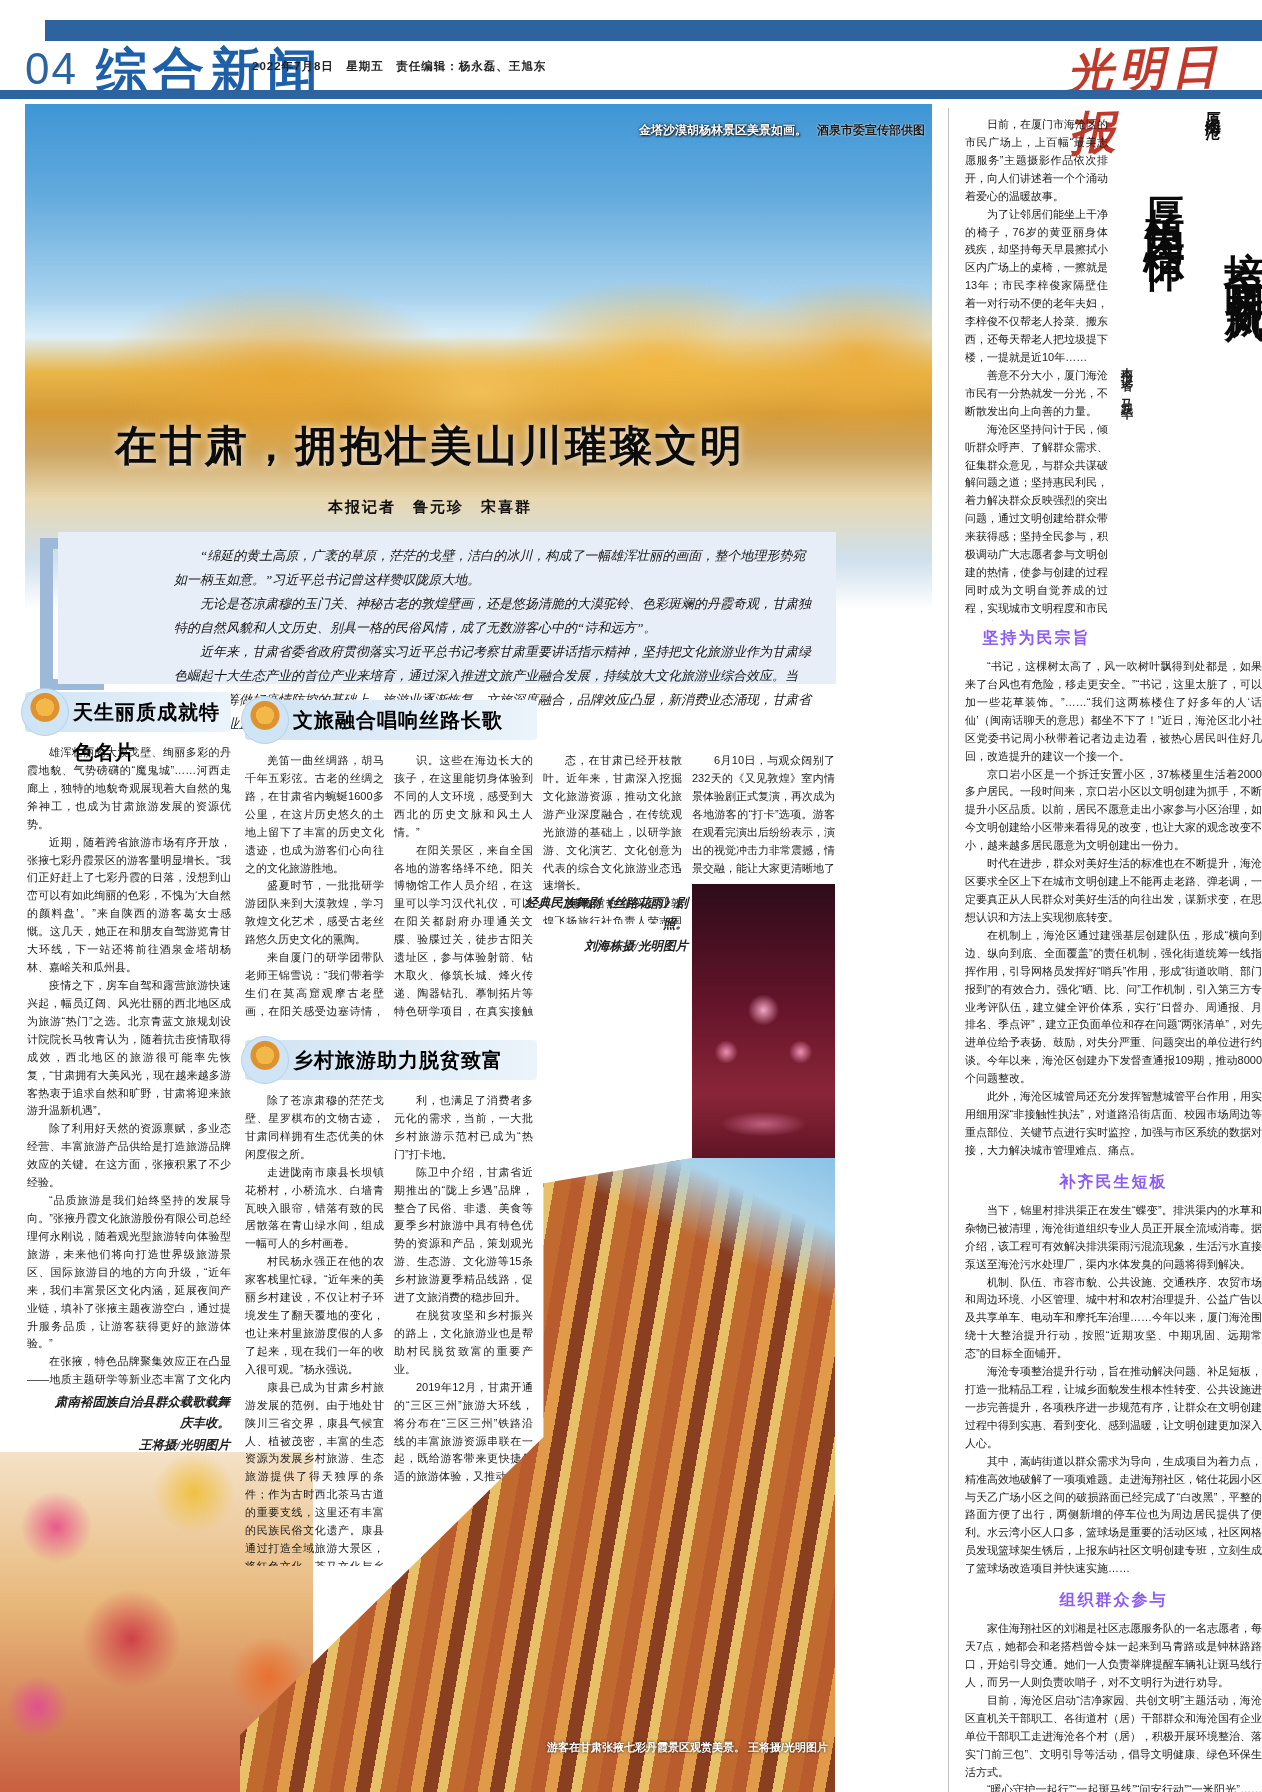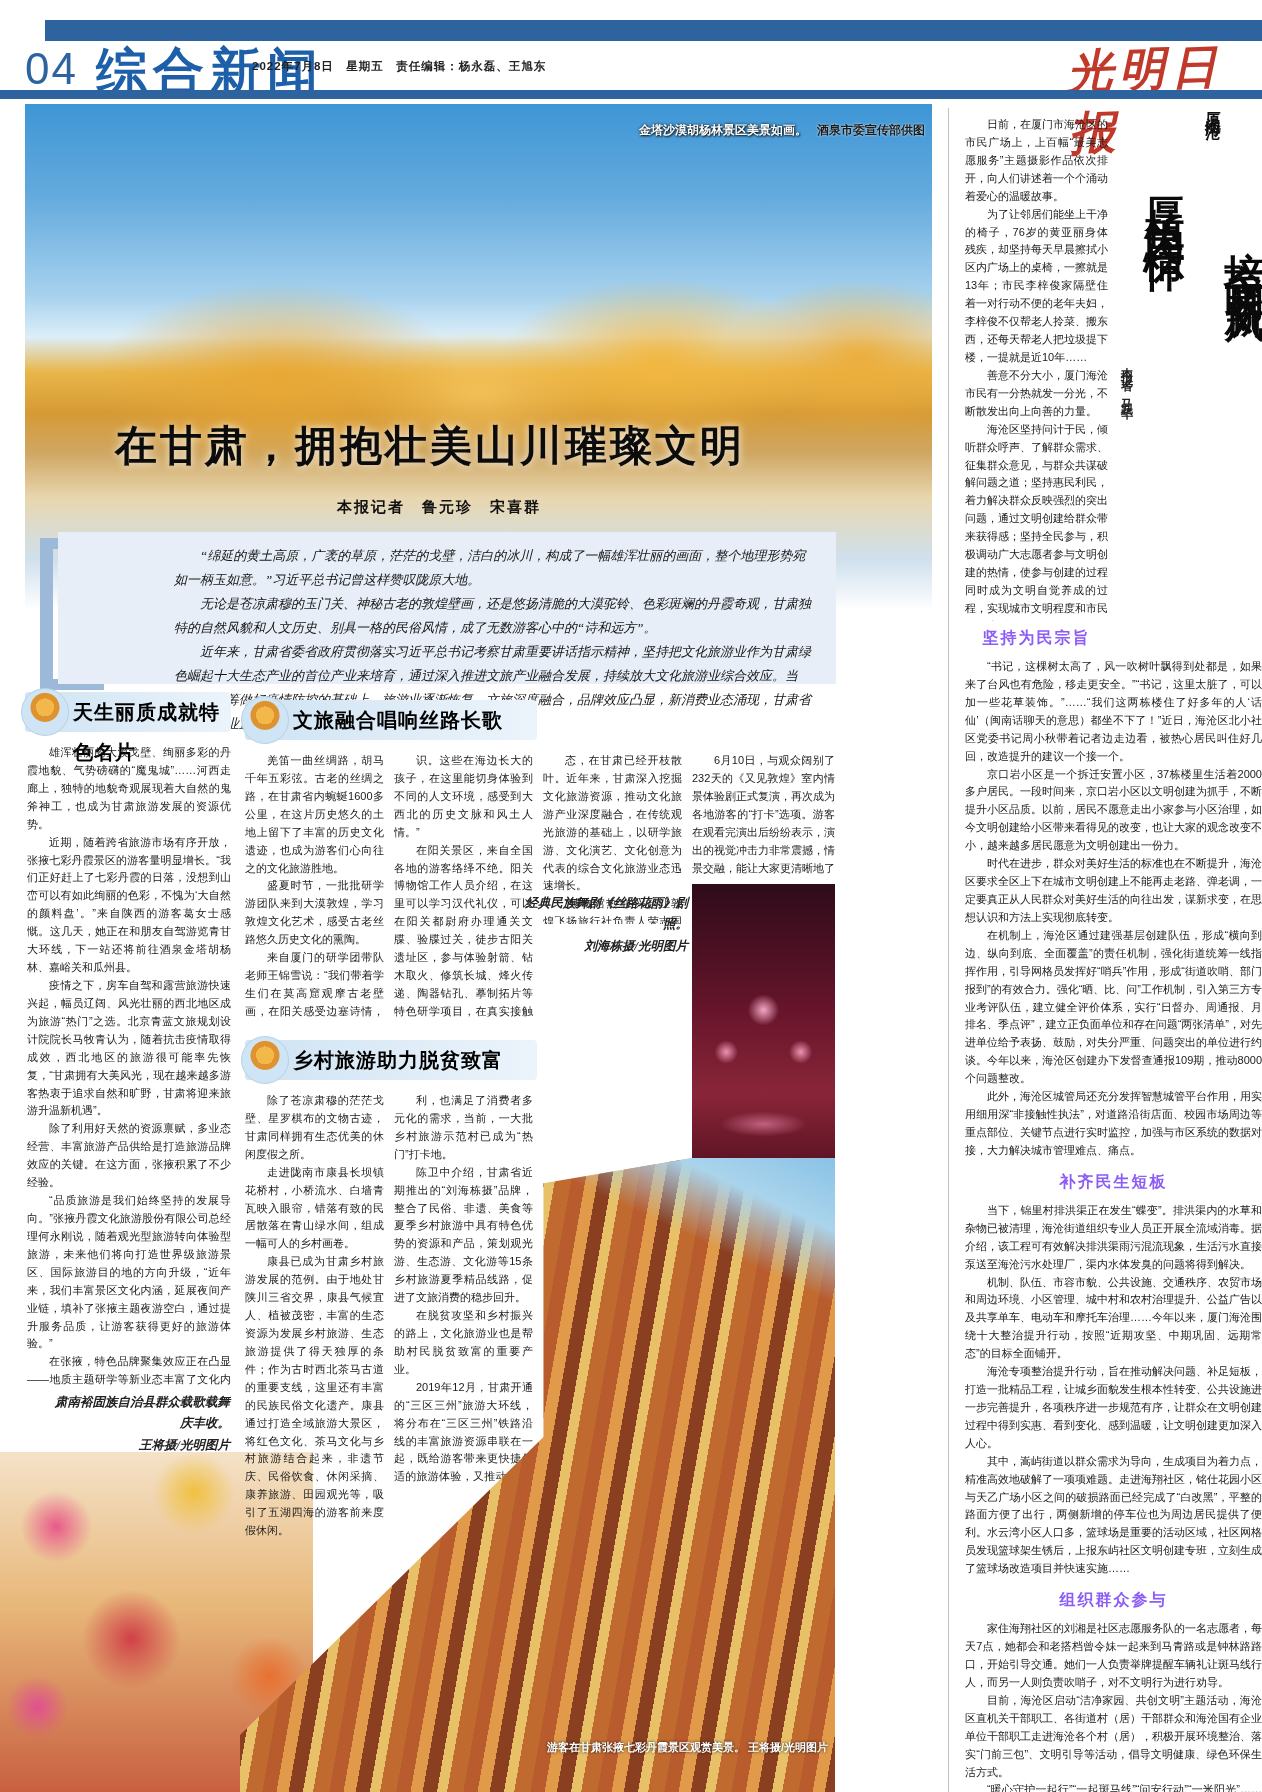--- a/index.html
+++ b/index.html
@@ -77,21 +77,21 @@
   <div class="abs dateline" style="left:252px;top:59px;">2022年7月8日　星期五　责任编辑：杨永磊、王旭东</div>
   <div class="abs masthead" style="left:1068px;top:38px;">光明日报</div>
   <div class="abs bar" style="left:0;top:90px;width:1262px;height:9px;"></div>
 
   <div class="abs photo mainphoto" style="left:25px;top:104px;width:907px;height:506px;"></div>
   <div class="abs photocap" style="left:540px;top:122px;width:385px;">
     <span class="w">金塔沙漠胡杨林景区美景如画。</span><span class="c">酒泉市委宣传部供图</span>
   </div>
 
   <div class="abs mainhead" style="left:25px;top:418px;width:810px;">在甘肃，拥抱壮美山川璀璨文明</div>
-  <div class="abs mainbyline" style="left:25px;top:498px;width:810px;padding-left:9px;">本报记者　鲁元珍　宋喜群</div>
+  <div class="abs mainbyline" style="left:25px;top:498px;width:810px;">本报记者　鲁元珍　宋喜群</div>
 
   <div class="abs bracket" style="left:40px;top:538px;width:13px;height:152px;"></div>
   <div class="abs bracket" style="left:40px;top:538px;width:64px;height:11px;"></div>
   <div class="abs bracket" style="left:40px;top:679px;width:64px;height:11px;"></div>
   <div class="abs introbox" style="left:58px;top:532px;width:778px;height:152px;padding:12px 24px 10px 116px;box-sizing:border-box;">
       <p class="intro-p">“绵延的黄土高原，广袤的草原，茫茫的戈壁，洁白的冰川，构成了一幅雄浑壮丽的画面，整个地理形势宛如一柄玉如意。”习近平总书记曾这样赞叹陇原大地。</p>
       <p class="intro-p">无论是苍凉肃穆的玉门关、神秘古老的敦煌壁画，还是悠扬清脆的大漠驼铃、色彩斑斓的丹霞奇观，甘肃独特的自然风貌和人文历史、别具一格的民俗风情，成了无数游客心中的“诗和远方”。</p>
       <p class="intro-p">近年来，甘肃省委省政府贯彻落实习近平总书记考察甘肃重要讲话指示精神，坚持把文化旅游业作为甘肃绿色崛起十大生态产业的首位产业来培育，通过深入推进文旅产业融合发展，持续放大文化旅游业综合效应。当前，在统筹做好疫情防控的基础上，旅游业逐渐恢复，文旅深度融合，品牌效应凸显，新消费业态涌现，甘肃省文化旅游业正在高质量发展的道路上阔步向前。</p>
     </div>
 
@@ -140,25 +140,26 @@
   </div>
   <div class="abs photo ballet" style="left:692px;top:884px;width:143px;height:300px;"></div>
 
   <div class="abs sectitle" style="left:245px;top:1040px;width:292px;">
     <span class="sticon"></span>
     <span class="stbar">乡村旅游助力脱贫致富</span>
   </div>
   <div class="abs body" style="left:245px;top:1092px;width:139px;height:474px;">
       <p>除了苍凉肃穆的茫茫戈壁、星罗棋布的文物古迹，甘肃同样拥有生态优美的休闲度假之所。</p>
       <p>走进陇南市康县长坝镇花桥村，小桥流水、白墙青瓦映入眼帘，错落有致的民居散落在青山绿水间，组成一幅可人的乡村画卷。</p>
+      <p>村民杨永强正在他的农家客栈里忙碌。“近年来的美丽乡村建设，不仅让村子环境发生了翻天覆地的变化，也让来村里旅游度假的人多了起来，现在我们一年的收入很可观。”杨永强说。</p>
       <p>康县已成为甘肃乡村旅游发展的范例。由于地处甘陕川三省交界，康县气候宜人、植被茂密，丰富的生态资源为发展乡村旅游、生态旅游提供了得天独厚的条件；作为古时西北茶马古道的重要支线，这里还有丰富的民族民俗文化遗产。康县通过打造全域旅游大景区，将红色文化、茶马文化与乡村旅游结合起来，非遗节庆、民俗饮食、休闲采摘、康养旅游、田园观光等，吸引了五湖四海的游客前来度假休闲。</p>
     </div>
   <div class="abs body" style="left:394px;top:1092px;width:139px;height:396px;">
       <p>利，也满足了消费者多元化的需求，当前，一大批乡村旅游示范村已成为“热门”打卡地。</p>
-      <p>陈卫中介绍，甘肃省近期推出的“刘海栋摄”品牌，整合了民俗、非遗、美食等夏季乡村旅游中具有特色优势的资源和产品，策划观光游、生态游、文化游等15条乡村旅游夏季精品线路，促进了文旅消费的稳步回升。</p>
+      <p>陈卫中介绍，甘肃省近期推出的“陇上乡遇”品牌，整合了民俗、非遗、美食等夏季乡村旅游中具有特色优势的资源和产品，策划观光游、生态游、文化游等15条乡村旅游夏季精品线路，促进了文旅消费的稳步回升。</p>
       <p>在脱贫攻坚和乡村振兴的路上，文化旅游业也是帮助村民脱贫致富的重要产业。</p>
       <p>2019年12月，甘肃开通的“三区三州”旅游大环线，将分布在“三区三州”铁路沿线的丰富旅游资源串联在一起，既给游客带来更快捷舒适的旅游体验，又推动了“三区三州”旅游扶贫向纵深发展。</p>
     </div>
 
   <div class="abs photo danxia" style="left:240px;top:1158px;width:595px;height:634px;"></div>
   <div class="abs wcap" style="left:545px;top:1740px;width:285px;">
     <span>游客在甘肃张掖七彩丹霞景区观赏美景。</span>
     <span>王将摄/光明图片</span>
   </div>
 

